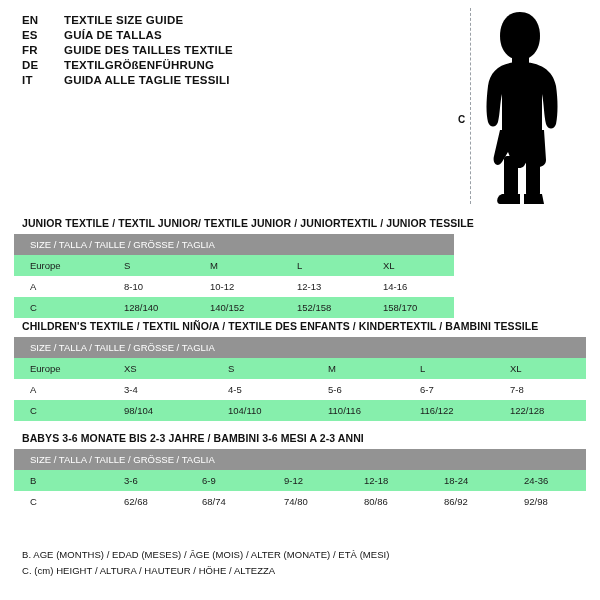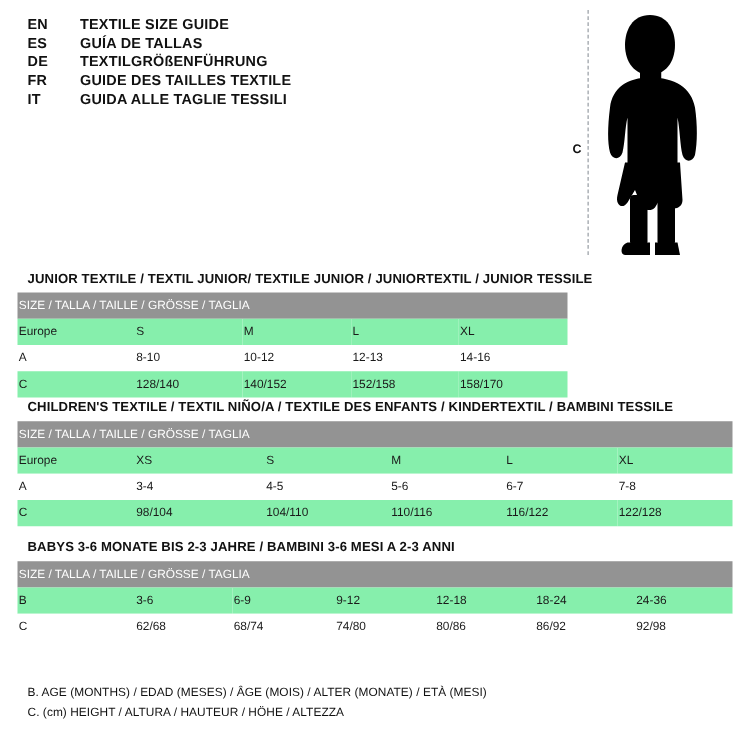--- a/index.html
+++ b/index.html
@@ -93,21 +93,21 @@
 
   
   table.size-table {
     position: absolute;
     border-collapse: collapse;
     font-size: 9.5px;
     color: #1a1a1a;
     table-layout: fixed;
   }
   table.size-table td {
-    padding: 3px 0 3px 1px;
+    padding: 3px 0 3px 16px;
     vertical-align: middle;
     white-space: nowrap;
   }
   tr.head-row td {
     background: #939393;
     color: #ffffff;
     font-weight: normal;
     font-size: 9.5px;
     height: 15px;
   }
@@ -138,26 +138,26 @@
   <div class="header">
     <div class="header-row">
       <span class="lang-code">EN</span>
       <span class="lang-title">TEXTILE SIZE GUIDE</span>
     </div>
     <div class="header-row">
       <span class="lang-code">ES</span>
       <span class="lang-title">GUÍA DE TALLAS</span>
     </div>
     <div class="header-row">
+      <span class="lang-code">FR</span>
+      <span class="lang-title">GUIDE DES TAILLES TEXTILE</span>
+    </div>
+    <div class="header-row">
       <span class="lang-code">DE</span>
       <span class="lang-title">TEXTILGRÖßENFÜHRUNG</span>
-    </div>
-    <div class="header-row">
-      <span class="lang-code">FR</span>
-      <span class="lang-title">GUIDE DES TAILLES TEXTILE</span>
     </div>
     <div class="header-row">
       <span class="lang-code">IT</span>
       <span class="lang-title">GUIDA ALLE TAGLIE TESSILI</span>
     </div>
   </div>
 
   <div class="figure">
     <div class="dashline"></div>
     <div class="c-label">C</div>

